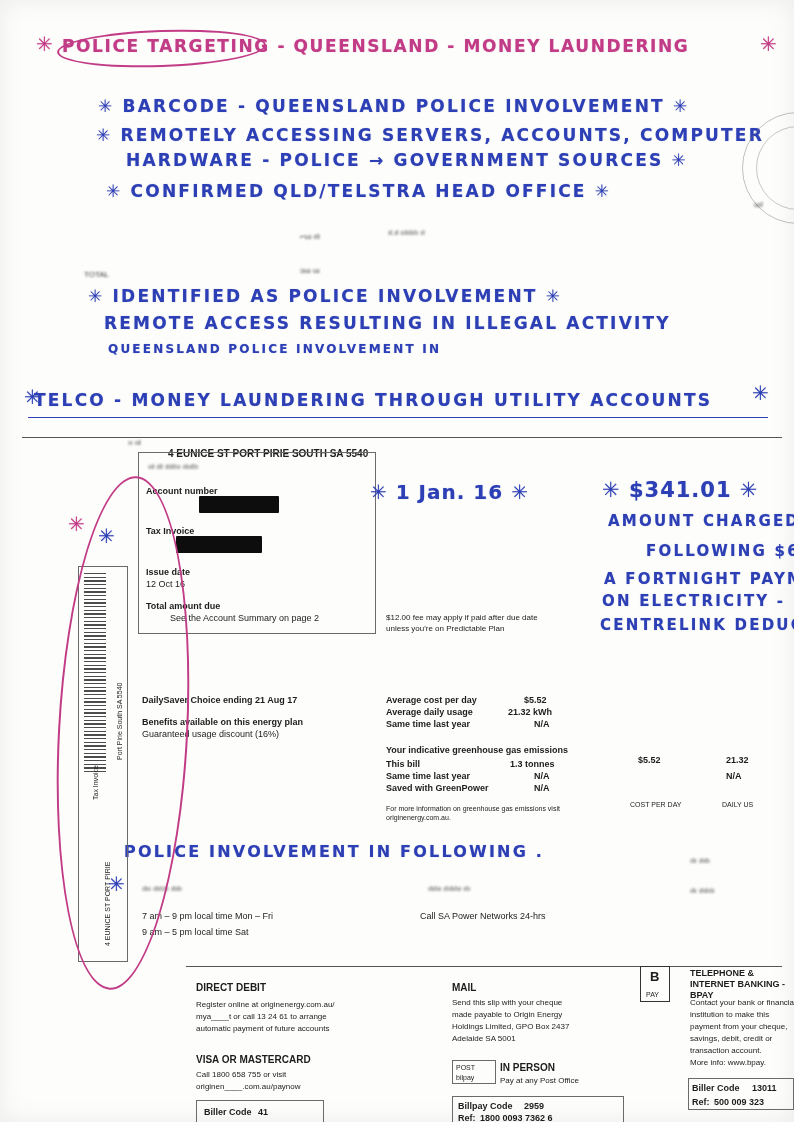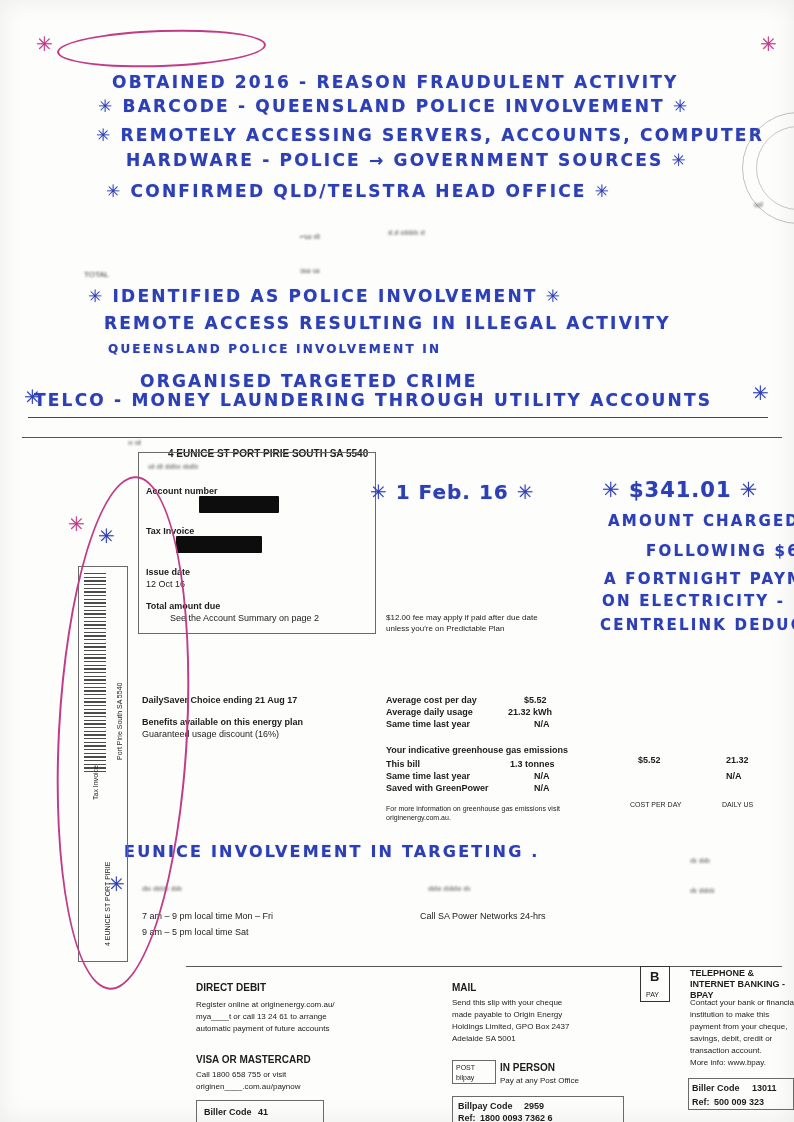--- a/index.html
+++ b/index.html
@@ -114,37 +114,36 @@
   }
 </style>
 </head>
 <body>
 
 <div class="page">
   <div class="paper-edge"></div>
 
   <div class="oval-title" style="left:57px;top:30px;width:205px;height:33px;"></div>
   <div class="hw pink star" style="left:36px;top:32px;">✳</div>
+  <div class="hw pink" style="left:62px;top:36px;font-size:17px;letter-spacing:1.6px;">POLICE TARGETING - QUEENSLAND - MONEY LAUNDERING</div>
   <div class="hw pink star" style="left:760px;top:32px;">✳</div>
 
-  <div class="hw" style="left:112px;top:72px;font-size:17px;">OBTAINED 2016 - REASON FRAUDULENT ACTIVITY</div>
   <div class="hw" style="left:98px;top:96px;font-size:17px;">✳ BARCODE - QUEENSLAND POLICE INVOLVEMENT ✳</div>
   <div class="hw" style="left:96px;top:125px;font-size:17px;">✳ REMOTELY ACCESSING SERVERS, ACCOUNTS, COMPUTER</div>
   <div class="hw" style="left:126px;top:150px;font-size:17px;">HARDWARE - POLICE → GOVERNMENT SOURCES ✳</div>
   <div class="hw" style="left:106px;top:181px;font-size:17px;">✳ CONFIRMED QLD/TELSTRA HEAD OFFICE ✳</div>
 
   <div class="smudge" style="left:300px;top:232px;">⌐ɯ ıIl</div>
   <div class="smudge" style="left:388px;top:228px;">ıl.ıl ııIıIıIı  ıI</div>
   <div class="smudge" style="left:84px;top:270px;">TOTAL</div>
   <div class="smudge" style="left:300px;top:266px;">ɔɯ ɯ</div>
 
   <div class="hw" style="left:88px;top:286px;font-size:17px;">✳  IDENTIFIED AS POLICE INVOLVEMENT  ✳</div>
   <div class="hw" style="left:104px;top:313px;font-size:17px;">REMOTE ACCESS RESULTING IN ILLEGAL ACTIVITY</div>
   <div class="hw" style="left:108px;top:342px;font-size:12px;">QUEENSLAND POLICE INVOLVEMENT IN</div>
-  <div class="hw" style="left:140px;top:371px;font-size:17px;">ORGANISED TARGETED CRIME</div>
 
   <div class="hw star" style="left:24px;top:385px;">✳</div>
   <div class="hw" style="left:34px;top:390px;font-size:17px;">TELCO - MONEY LAUNDERING THROUGH UTILITY ACCOUNTS</div>
   <div class="hw star" style="left:752px;top:381px;">✳</div>
   <div class="blue-line" style="left:28px;top:417px;width:740px;"></div>
 
   <div class="blk-line" style="left:22px;top:437px;width:760px;"></div>
 
   <div class="smudge" style="left:128px;top:438px;">ıı ııl</div>
   <div class="bill b" style="left:168px;top:448px;font-size:10px;">4 EUNICE ST PORT PIRIE SOUTH SA 5540</div>
@@ -159,21 +158,21 @@
 
   <div class="bill b" style="left:146px;top:566px;">Issue date</div>
   <div class="bill" style="left:146px;top:578px;">12 Oct 16</div>
 
   <div class="bill b" style="left:146px;top:600px;">Total amount due</div>
   <div class="bill" style="left:146px;top:612px;margin-left:24px;">See the Account Summary on page 2</div>
 
   <div class="bill sm" style="left:386px;top:613px;">$12.00 fee may apply if paid after due date</div>
   <div class="bill sm" style="left:386px;top:624px;">unless you're on Predictable Plan</div>
 
-  <div class="hw" style="left:370px;top:480px;font-size:20px;letter-spacing:1px;">✳ 1 Feb. 16 ✳</div>
+  <div class="hw" style="left:370px;top:480px;font-size:20px;letter-spacing:1px;">✳ 1 Jan. 16 ✳</div>
 
   <div class="hw" style="left:602px;top:478px;font-size:21px;letter-spacing:1px;">✳ $341.01 ✳</div>
 
   <div class="hw" style="left:608px;top:512px;font-size:15px;">AMOUNT CHARGED</div>
   <div class="hw" style="left:606px;top:542px;font-size:15px;margin-left:40px;">FOLLOWING $65 -</div>
   <div class="hw" style="left:604px;top:570px;font-size:15px;">A FORTNIGHT PAYM</div>
   <div class="hw" style="left:602px;top:592px;font-size:15px;">ON ELECTRICITY -</div>
   <div class="hw" style="left:600px;top:616px;font-size:15px;">CENTRELINK DEDUCTI</div>
 
   <div class="arc" style="left:742px;top:112px;width:110px;height:110px;opacity:.45;"></div>
@@ -201,21 +200,21 @@
 
   <div class="bill xs" style="left:386px;top:804px;">For more information on greenhouse gas emissions visit</div>
   <div class="bill xs" style="left:386px;top:813px;">originenergy.com.au.</div>
 
   <div class="bill b" style="left:638px;top:754px;">$5.52</div>
   <div class="bill b" style="left:726px;top:754px;">21.32</div>
   <div class="bill b" style="left:726px;top:770px;">N/A</div>
   <div class="bill xs" style="left:630px;top:800px;">COST PER DAY</div>
   <div class="bill xs" style="left:722px;top:800px;">DAILY US</div>
 
-  <div class="hw" style="left:124px;top:842px;font-size:16px;">EUNICE INVOLVEMENT IN TARGETING .</div>
+  <div class="hw" style="left:124px;top:842px;font-size:16px;">POLICE INVOLVEMENT IN FOLLOWING .</div>
 
   <div class="smudge" style="left:142px;top:884px;">ıIıı ıIıIıIı ıIıIı</div>
   <div class="smudge" style="left:428px;top:884px;">ıIıIıı ıIıIıIıı ıIı</div>
   <div class="smudge" style="left:690px;top:856px;">ıIı ıIıIı</div>
   <div class="smudge" style="left:690px;top:886px;">ıIı ıIıIıIı</div>
 
   <div class="bill" style="left:142px;top:910px;">7 am – 9 pm local time Mon – Fri</div>
   <div class="bill" style="left:142px;top:926px;">9 am – 5 pm local time Sat</div>
   <div class="bill" style="left:420px;top:910px;">Call SA Power Networks 24-hrs</div>
 

